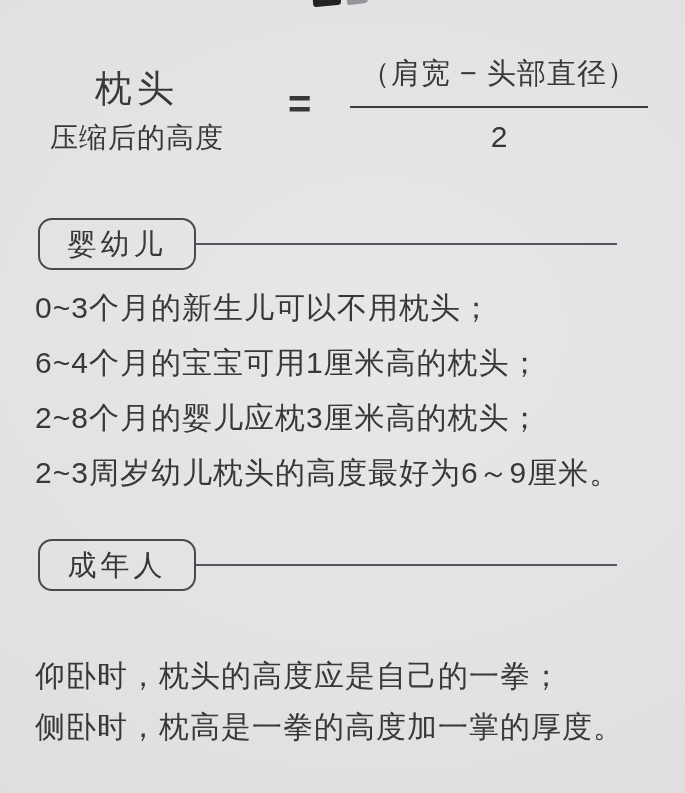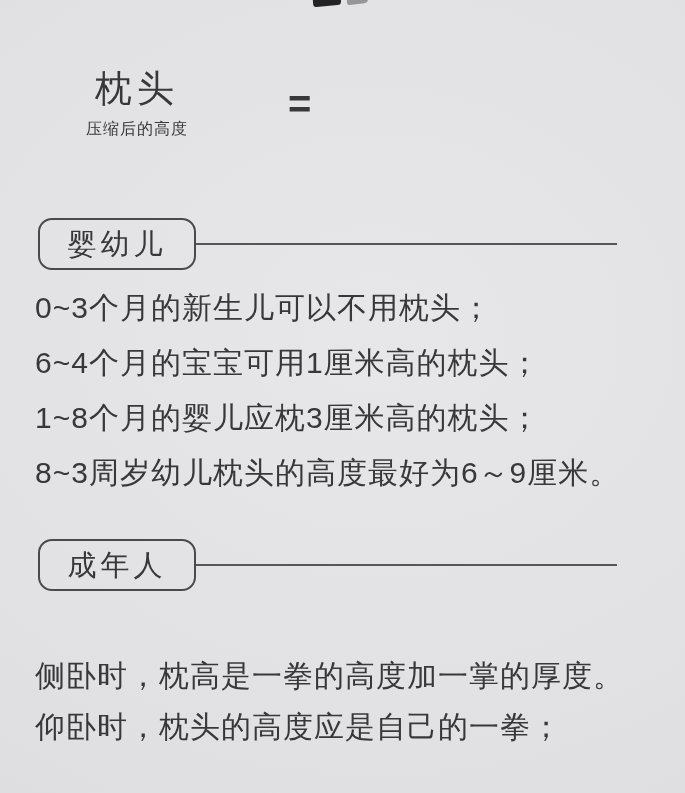--- a/index.html
+++ b/index.html
@@ -27,21 +27,21 @@
     width: 21px; height: 6px;
     background: #96959a;
     transform: rotate(-7deg);
     border-radius: 0 0 4px 2px;
   }
 
   
   .formula { position: absolute; left: 0; top: 52px; width: 685px; height: 110px; }
   .lhs { position: absolute; left: 40px; top: 12px; width: 194px; text-align: center; }
   .lhs-top { font-size: 37px; letter-spacing: 5px; }
-  .lhs-bottom { font-size: 16px; margin-top: 5px; letter-spacing: 1px; }
+  .lhs-bottom { font-size: 28px; margin-top: 5px; letter-spacing: 1px; }
   .eq { position: absolute; left: 288px; top: 30px; font-size: 40px; font-weight: bold; }
   .frac { position: absolute; left: 350px; top: 2px; width: 298px; text-align: center; }
   .frac-num { font-size: 29px; letter-spacing: 1px; white-space: nowrap; }
   .frac-bar { height: 0; border-top: 2px solid #3c3c3e; margin: 12px 0 0 0; }
   .frac-den { font-size: 30px; margin-top: 12px; }
 
   
   .section-head { position: absolute; left: 38px; width: 600px; height: 52px; }
   .sec1 { top: 218px; }
   .sec2 { top: 539px; }
@@ -81,37 +81,42 @@
 
   <div class="frag1"></div>
   <div class="frag2"></div>
 
   <div class="formula">
     <div class="lhs">
       <div class="lhs-top">枕头</div>
       <div class="lhs-bottom">压缩后的高度</div>
     </div>
     <div class="eq">=</div>
+    <div class="frac">
+      <div class="frac-num">（肩宽 − 头部直径）</div>
+      <div class="frac-bar"></div>
+      <div class="frac-den">2</div>
+    </div>
   </div>
 
   <div class="section-head sec1">
     <div class="tag">婴幼儿</div>
     <div class="rule"></div>
   </div>
 
   <div class="body-block blk1">
     <div class="body-line">0~3个月的新生儿可以不用枕头；</div>
     <div class="body-line">6~4个月的宝宝可用1厘米高的枕头；</div>
-    <div class="body-line">1~8个月的婴儿应枕3厘米高的枕头；</div>
-    <div class="body-line">8~3周岁幼儿枕头的高度最好为6～9厘米。</div>
+    <div class="body-line">2~8个月的婴儿应枕3厘米高的枕头；</div>
+    <div class="body-line">2~3周岁幼儿枕头的高度最好为6～9厘米。</div>
   </div>
 
   <div class="section-head sec2">
     <div class="tag">成年人</div>
     <div class="rule"></div>
   </div>
 
   <div class="body-block blk2">
+    <div class="body-line">仰卧时，枕头的高度应是自己的一拳；</div>
     <div class="body-line">侧卧时，枕高是一拳的高度加一掌的厚度。</div>
-    <div class="body-line">仰卧时，枕头的高度应是自己的一拳；</div>
   </div>
 
 </div>
 
 </body></html>

